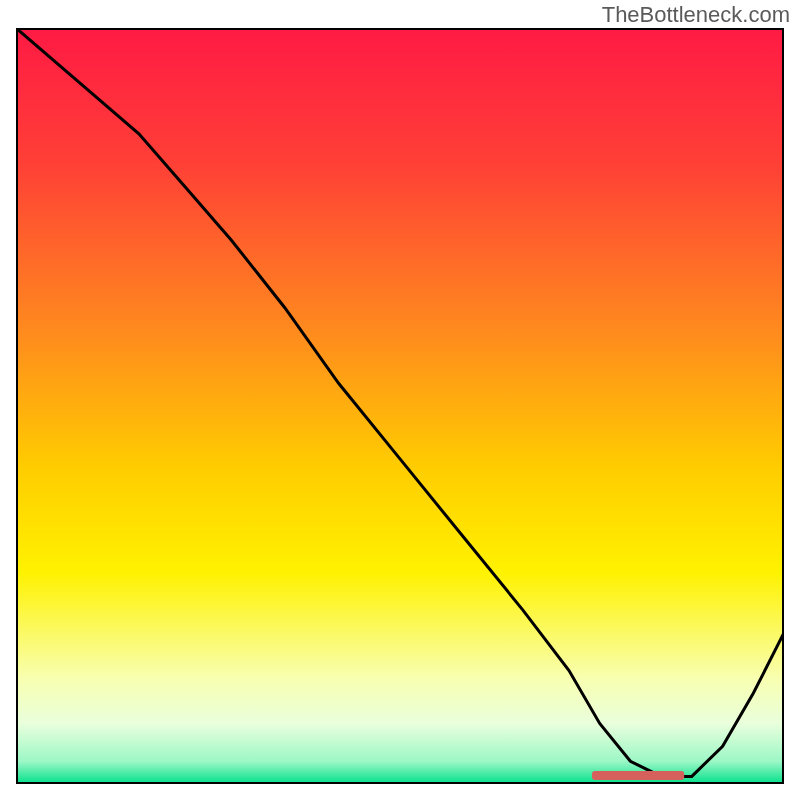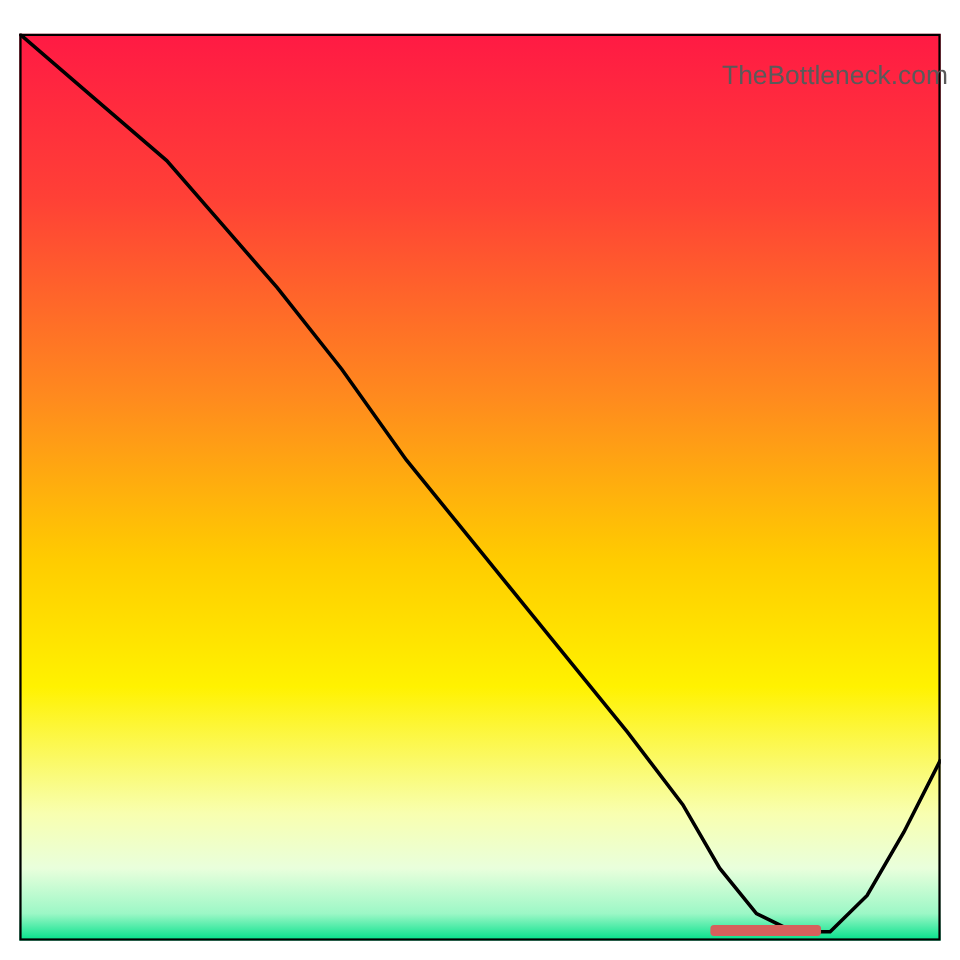--- a/index.html
+++ b/index.html
@@ -12,21 +12,20 @@
     overflow: hidden;
   }
   .watermark {
     position: absolute;
     top: 2px;
     right: 10px;
     color: #5a5a5a;
     font-size: 22px;
     font-weight: 500;
     z-index: 10;
-    margin-top: 48px;
   }
   .plot-wrap {
     position: absolute;
     top: 28px;
     left: 16px;
     width: 768px;
     height: 756px;
   }
   .plot-svg {
     width: 100%;

